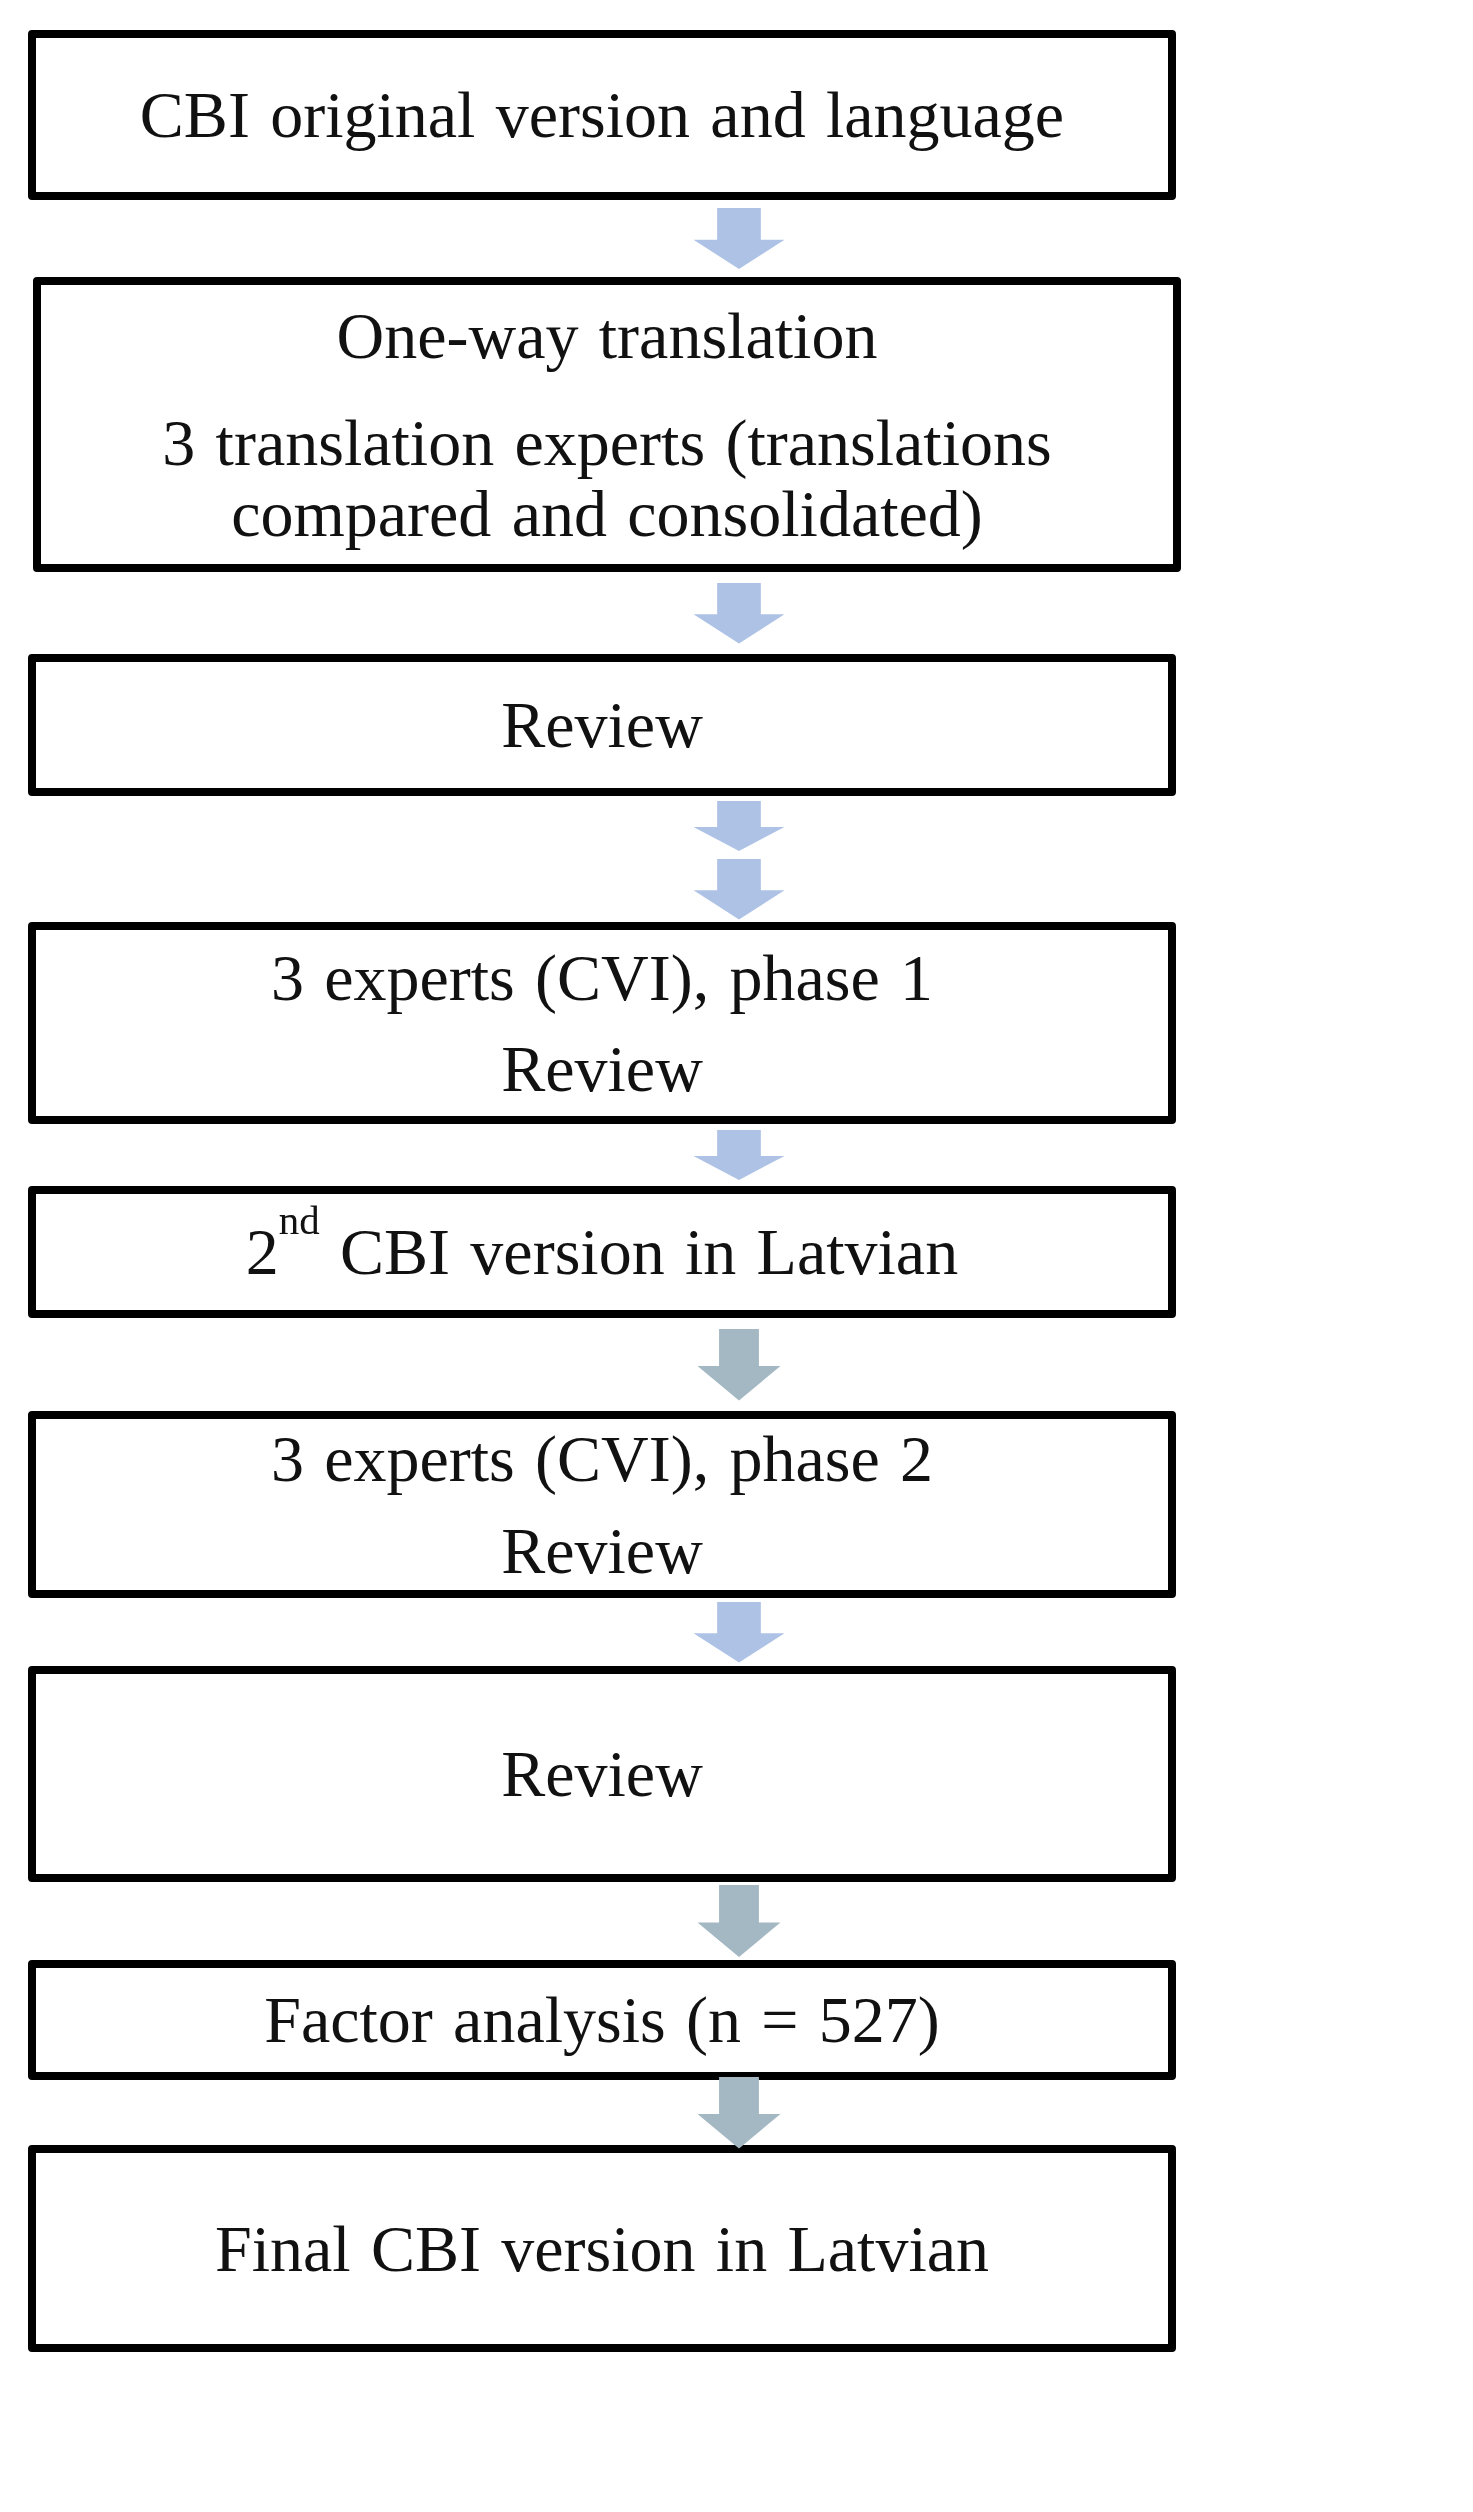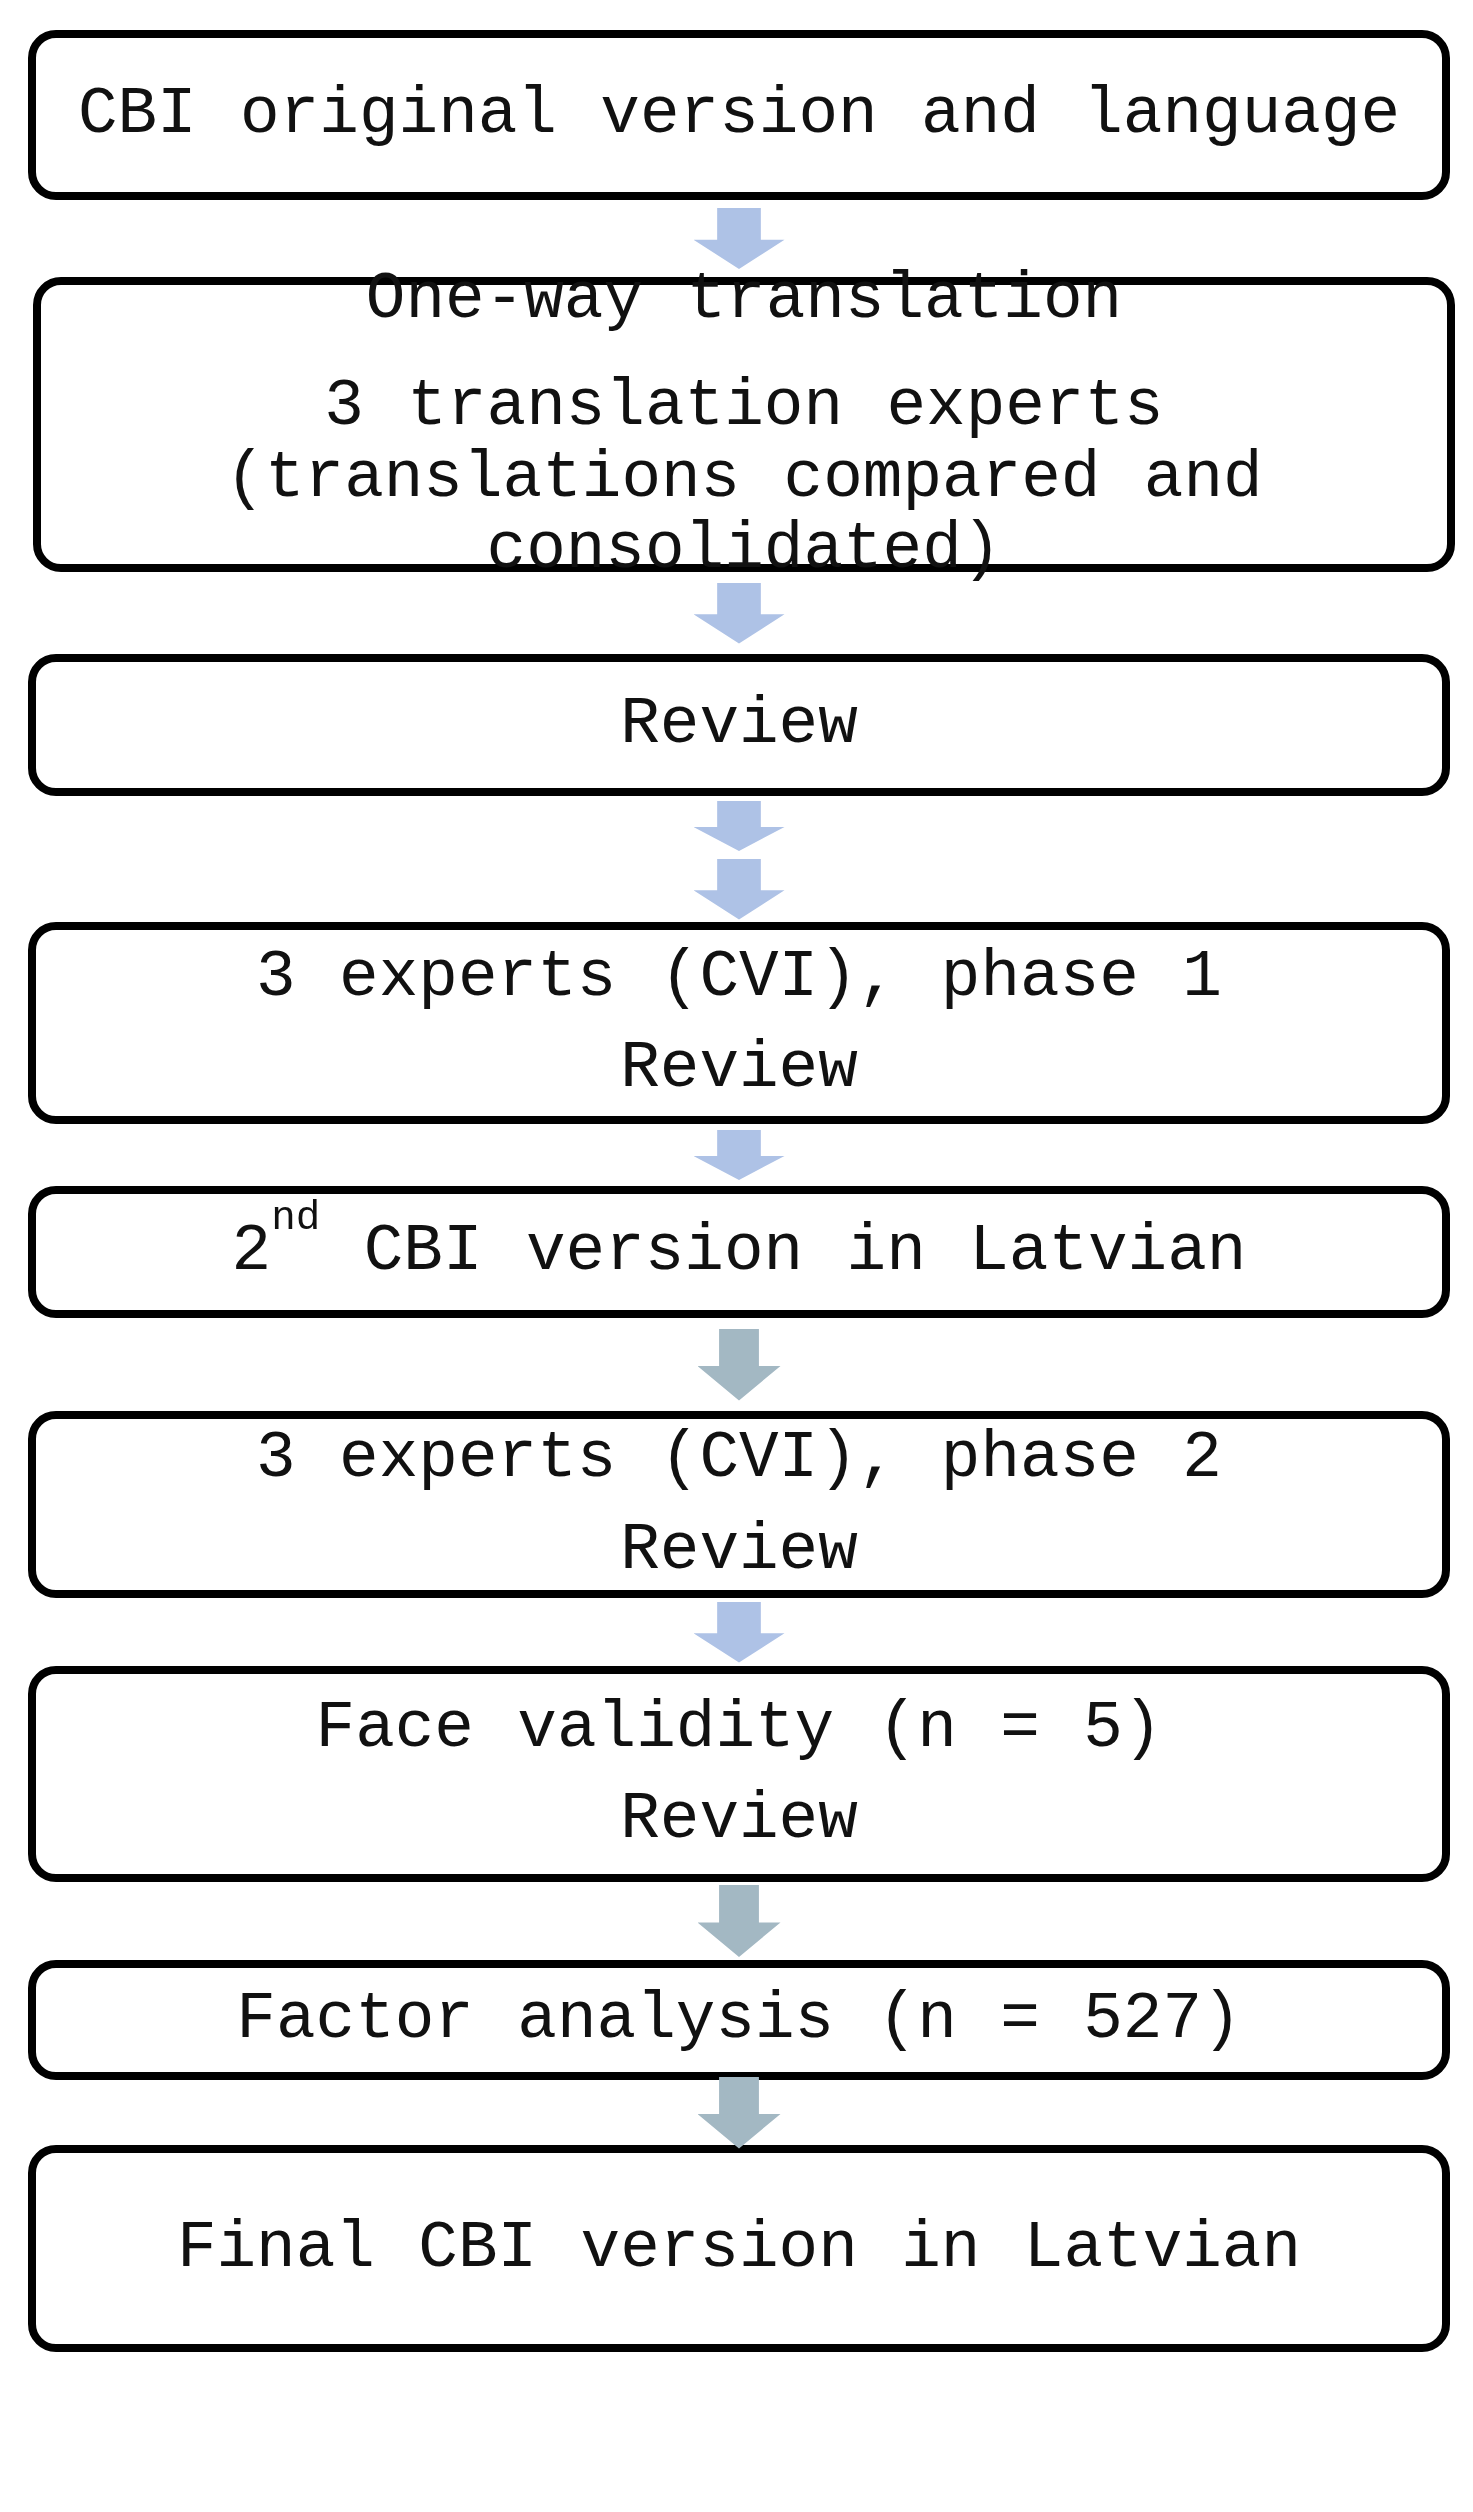--- a/index.html
+++ b/index.html
@@ -15,31 +15,30 @@
   }
   .canvas {
     position: relative;
     width: 1473px;
     height: 2512px;
     padding-top: 30px;
     box-sizing: border-box;
   }
   .box {
     box-sizing: border-box;
-    width: 1422px;
+    width: 1148px;
     margin-left: 28px;
     border: 8.5px solid #000000;
-    border-radius: 28px;
+    border-radius: 4px;
     background: #ffffff;
     display: flex;
     flex-direction: column;
     align-items: center;
     justify-content: center;
     text-align: center;
-    font-family: Liberation Mono, monospace;
   }
   .line {
     font-size: 66px;
     line-height: 1.08;
     word-spacing: 3.8px;
     white-space: normal;
   }
   .line sup {
     font-size: 0.62em;
     line-height: 0;
@@ -115,21 +114,20 @@
 
   <div class="box gap30" style="height:187px">
     <div class="line">3 experts (CVI), phase 2</div>
     <div class="line">Review</div>
   </div>
   <div class="arrow-zone" style="height:68px">
     <div class="arrow a-std" style="background-color: rgb(174, 194, 230);"></div>
   </div>
 
   <div class="box gap30" style="height:216px">
-    <div class="line">Face validity (n = 5)</div>
     <div class="line">Review</div>
   </div>
   <div class="arrow-zone" style="height:78px">
     <div class="arrow a-gray" style="background-color: rgb(163, 184, 195);"></div>
   </div>
 
   <div class="box" style="height:120px">
     <div class="line">Factor analysis (n = 527)</div>
   </div>
   <div class="arrow-zone" style="height:65px">

